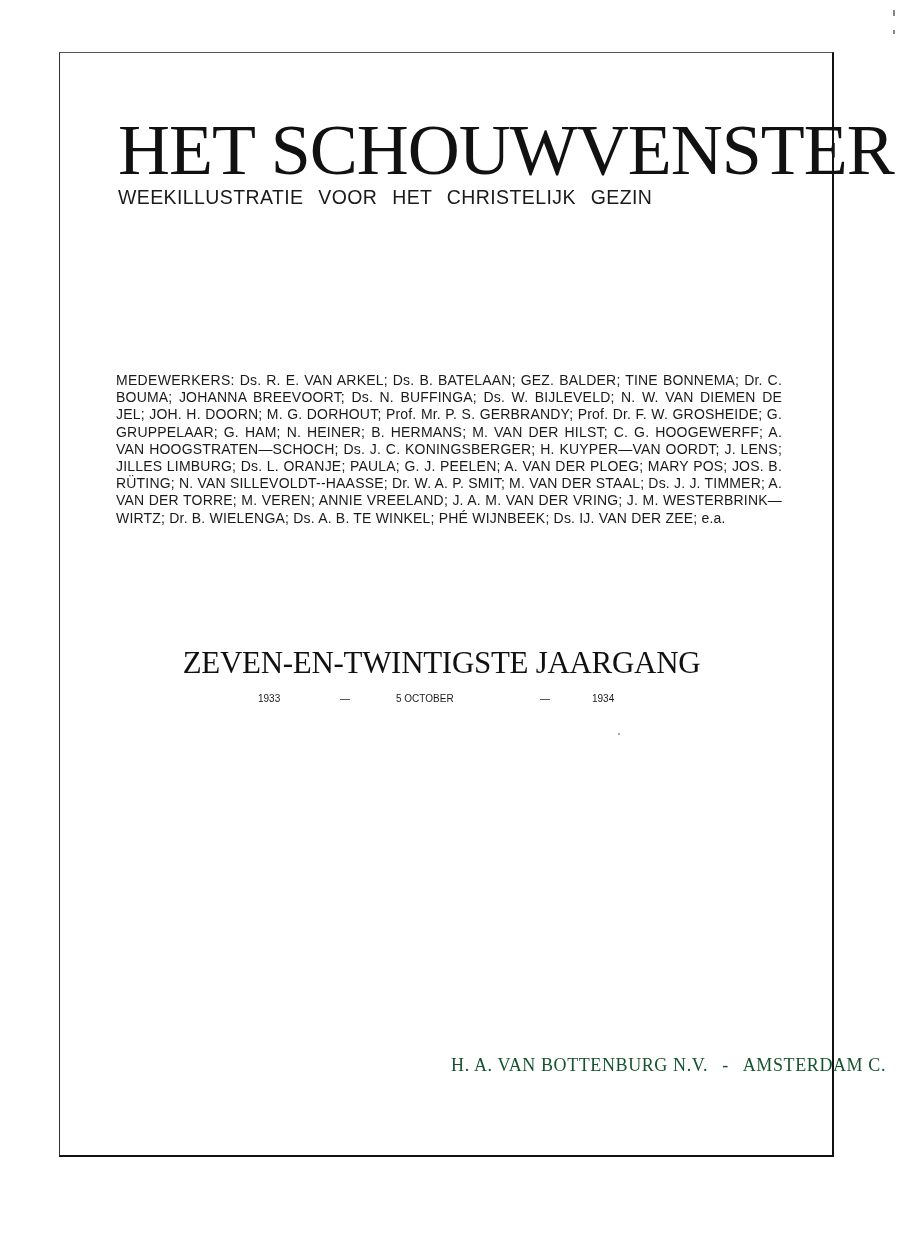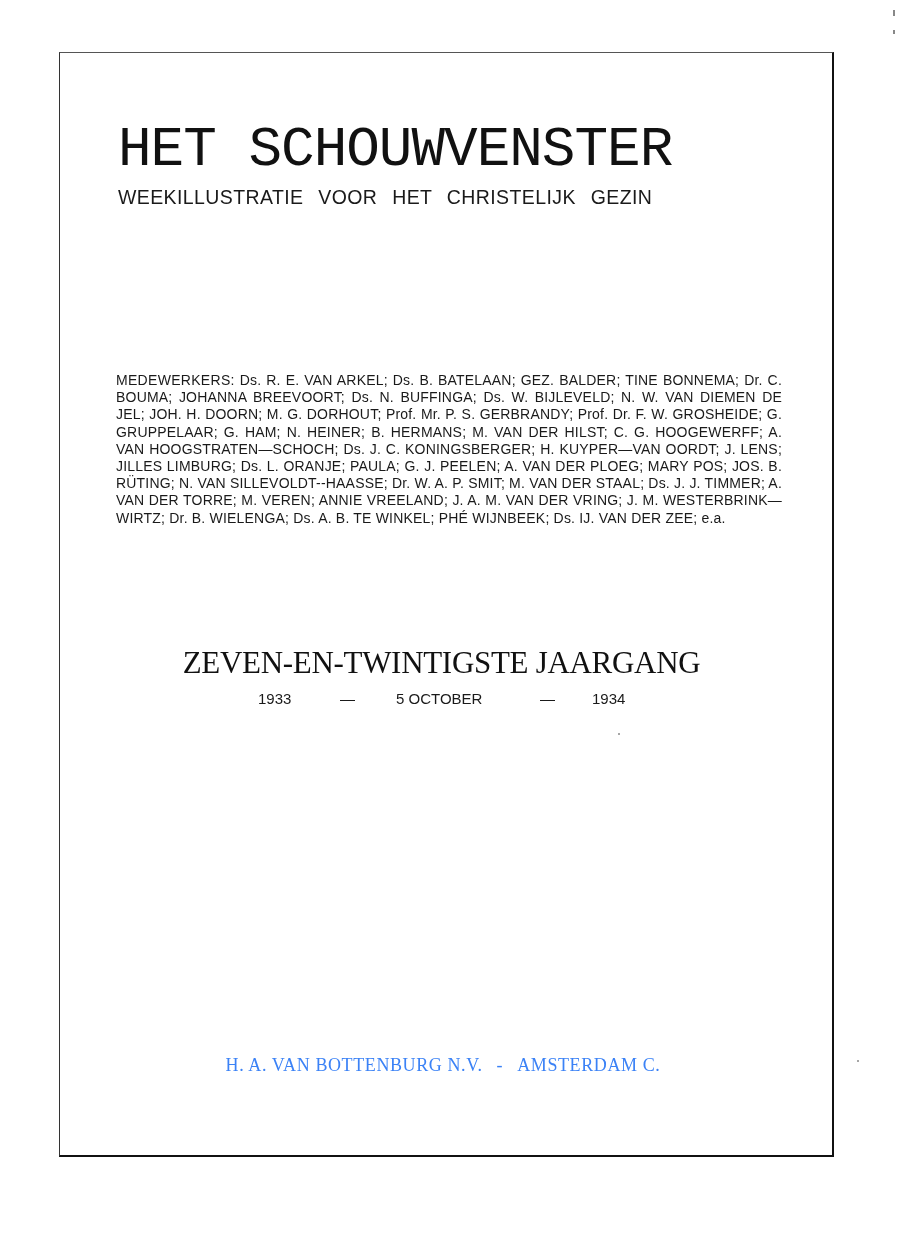--- a/index.html
+++ b/index.html
@@ -25,22 +25,22 @@
       border-top: 1.5px solid #555;
       border-right: 2px solid #111;
       border-bottom: 2.5px solid #111;
       box-sizing: border-box;
     }
     .title {
       position: absolute;
       left: 118px;
       top: 118px;
       width: 660px;
-      font-family: Liberation Mono, monospace;
-      font-size: 56px;
+      font-family: Liberation Serif, serif;
+      font-size: 72px;
       line-height: 64px;
       letter-spacing: -1px;
       white-space: nowrap;
       color: #111;
     }
     .subtitle {
       position: absolute;
       left: 118px;
       top: 183px;
       width: 660px;
@@ -84,39 +84,39 @@
       padding-left: 12px;
       box-sizing: border-box;
     }
     .dates {
       position: absolute;
       top: 689px;
       left: 0;
       width: 900px;
       height: 20px;
       font-family: "Liberation Sans", "DejaVu Sans", sans-serif;
-      font-size: 15px;
+      font-size: 10px;
       line-height: 20px;
       color: #1a1a1a;
     }
     .dates span {
       position: absolute;
       top: 0;
     }
     .publisher {
       position: absolute;
       left: 0;
       top: 1053px;
       width: 892px;
-      text-align: center;
+      text-align: right;
       font-family: "Liberation Serif", "DejaVu Serif", serif;
       font-size: 18px;
       line-height: 24px;
       letter-spacing: 0.6px;
-      color: #3b82f6;
+      color: #14532d;
       padding-right: 6px;
       box-sizing: border-box;
     }
     .publisher .sep {
       display: inline-block;
       margin: 0 14px;
     }
     .speck {
       position: absolute;
       background: #888;

